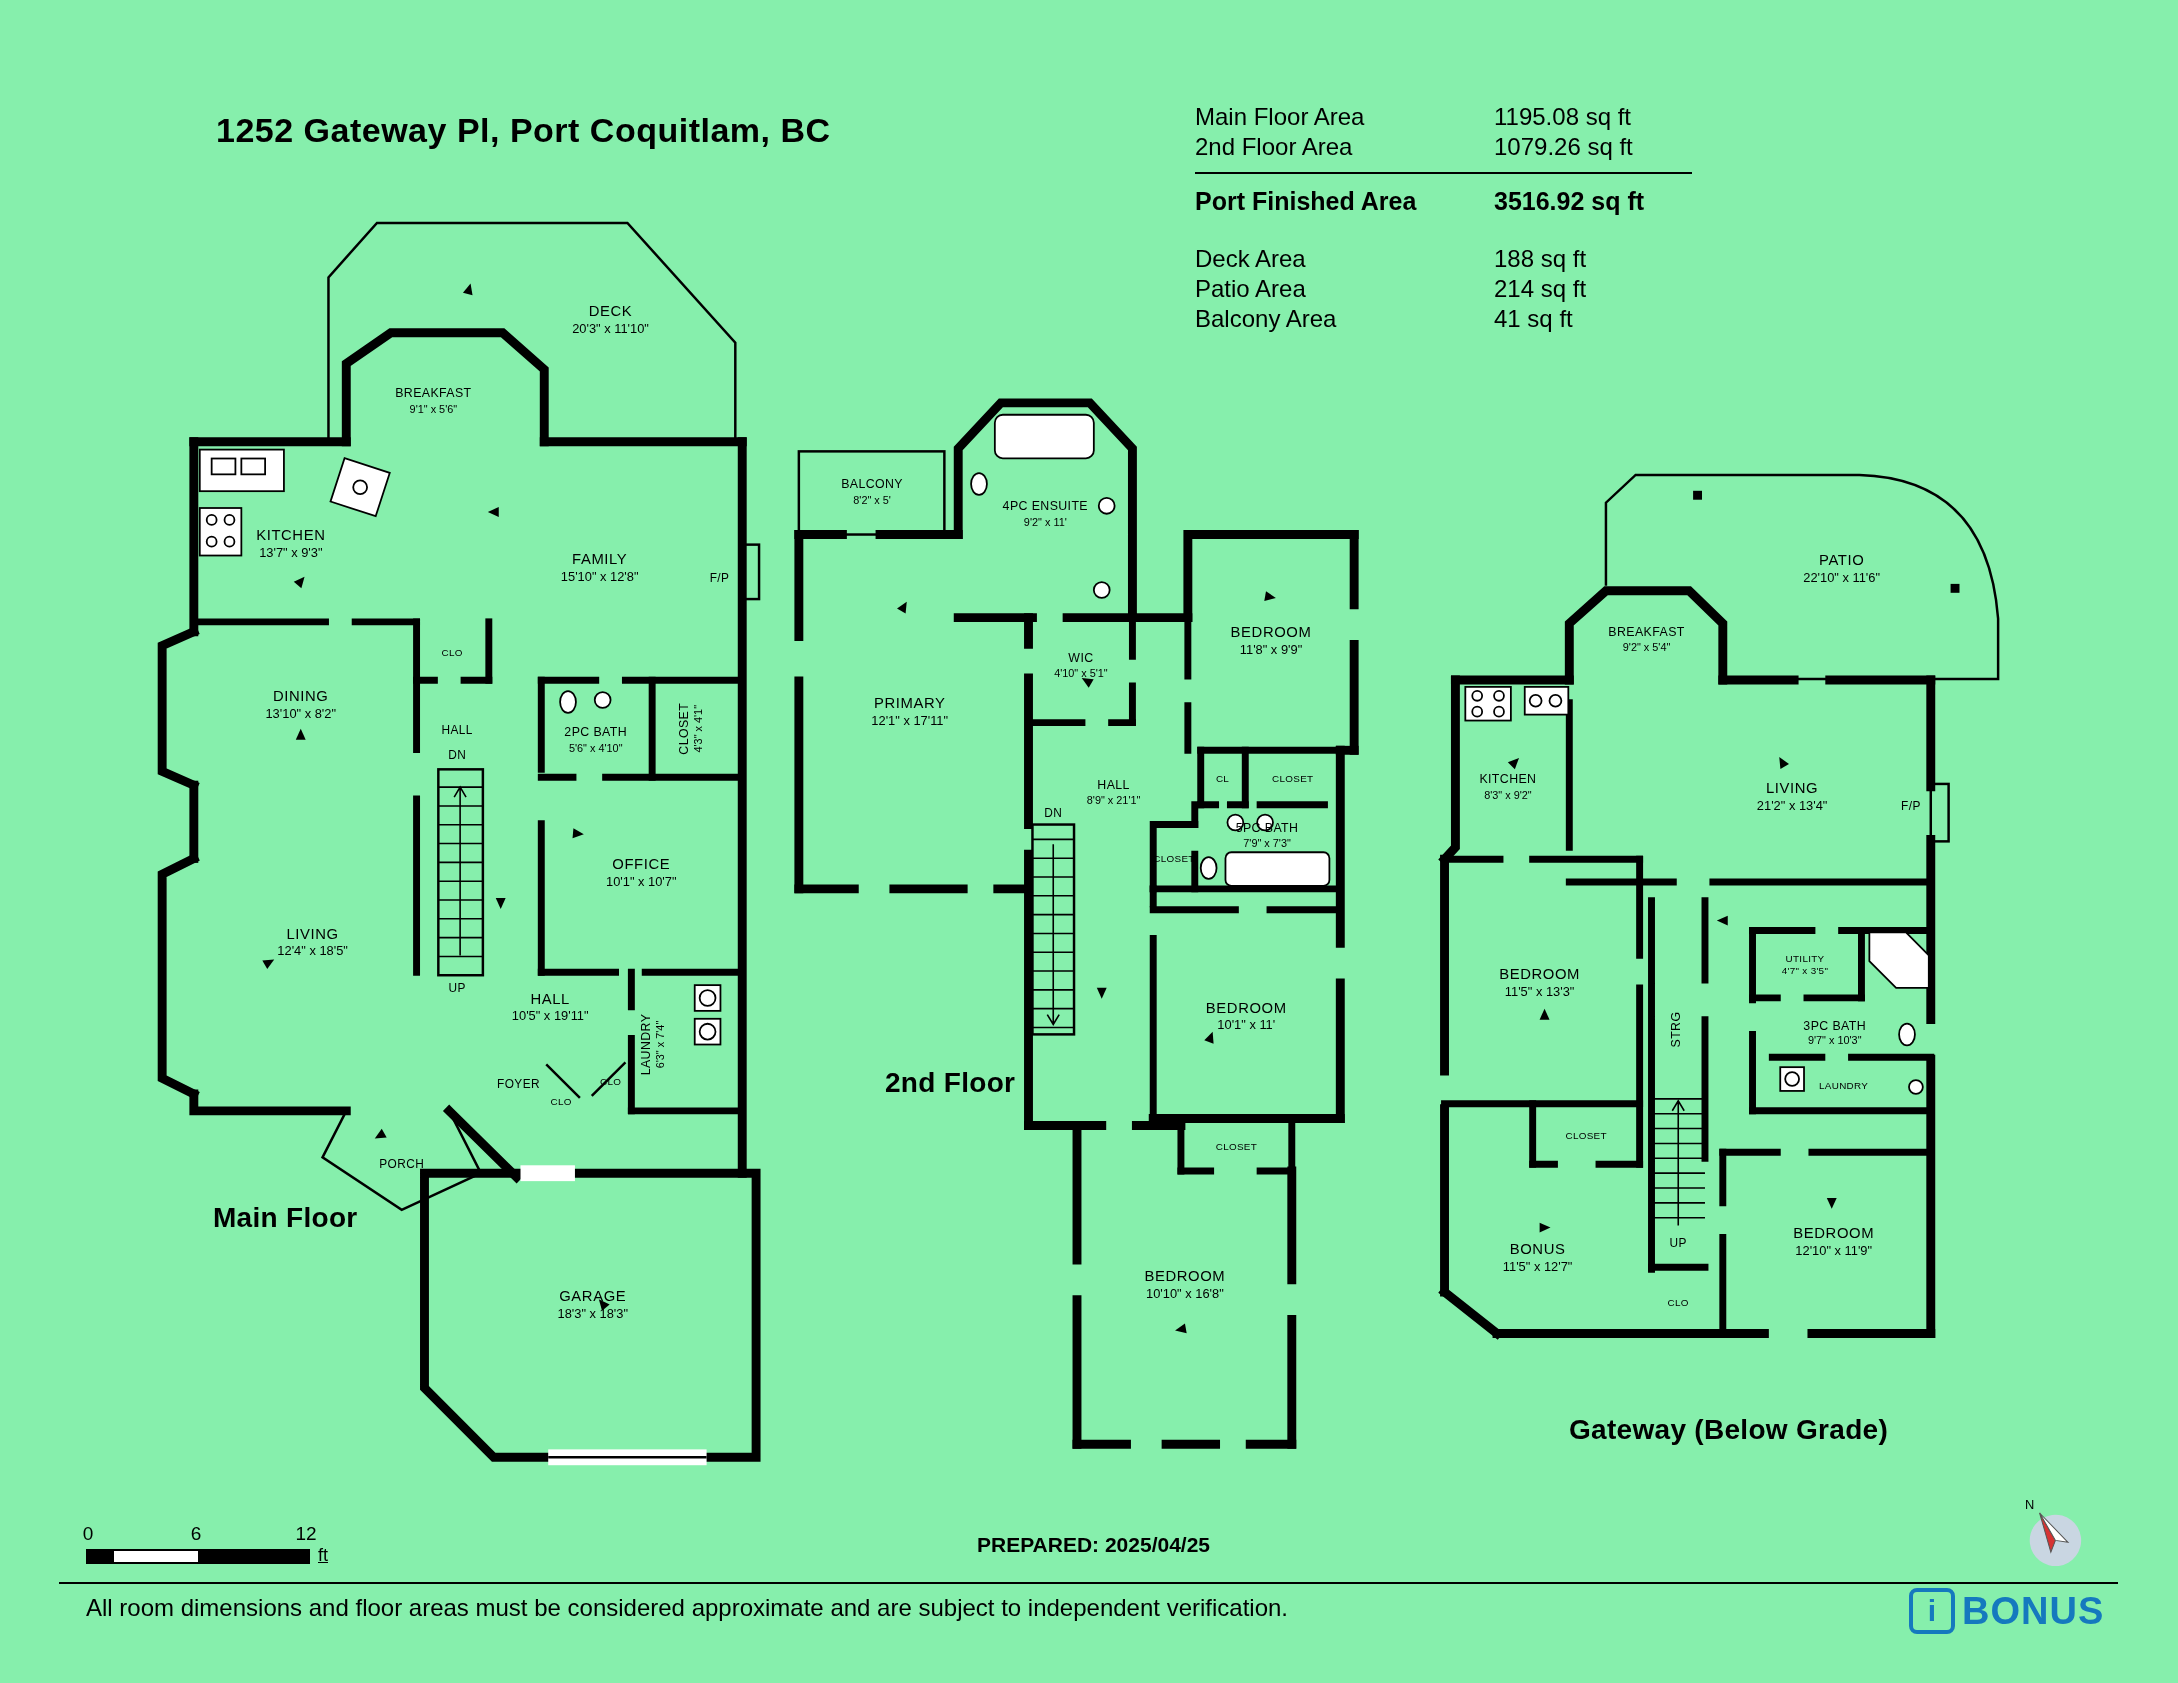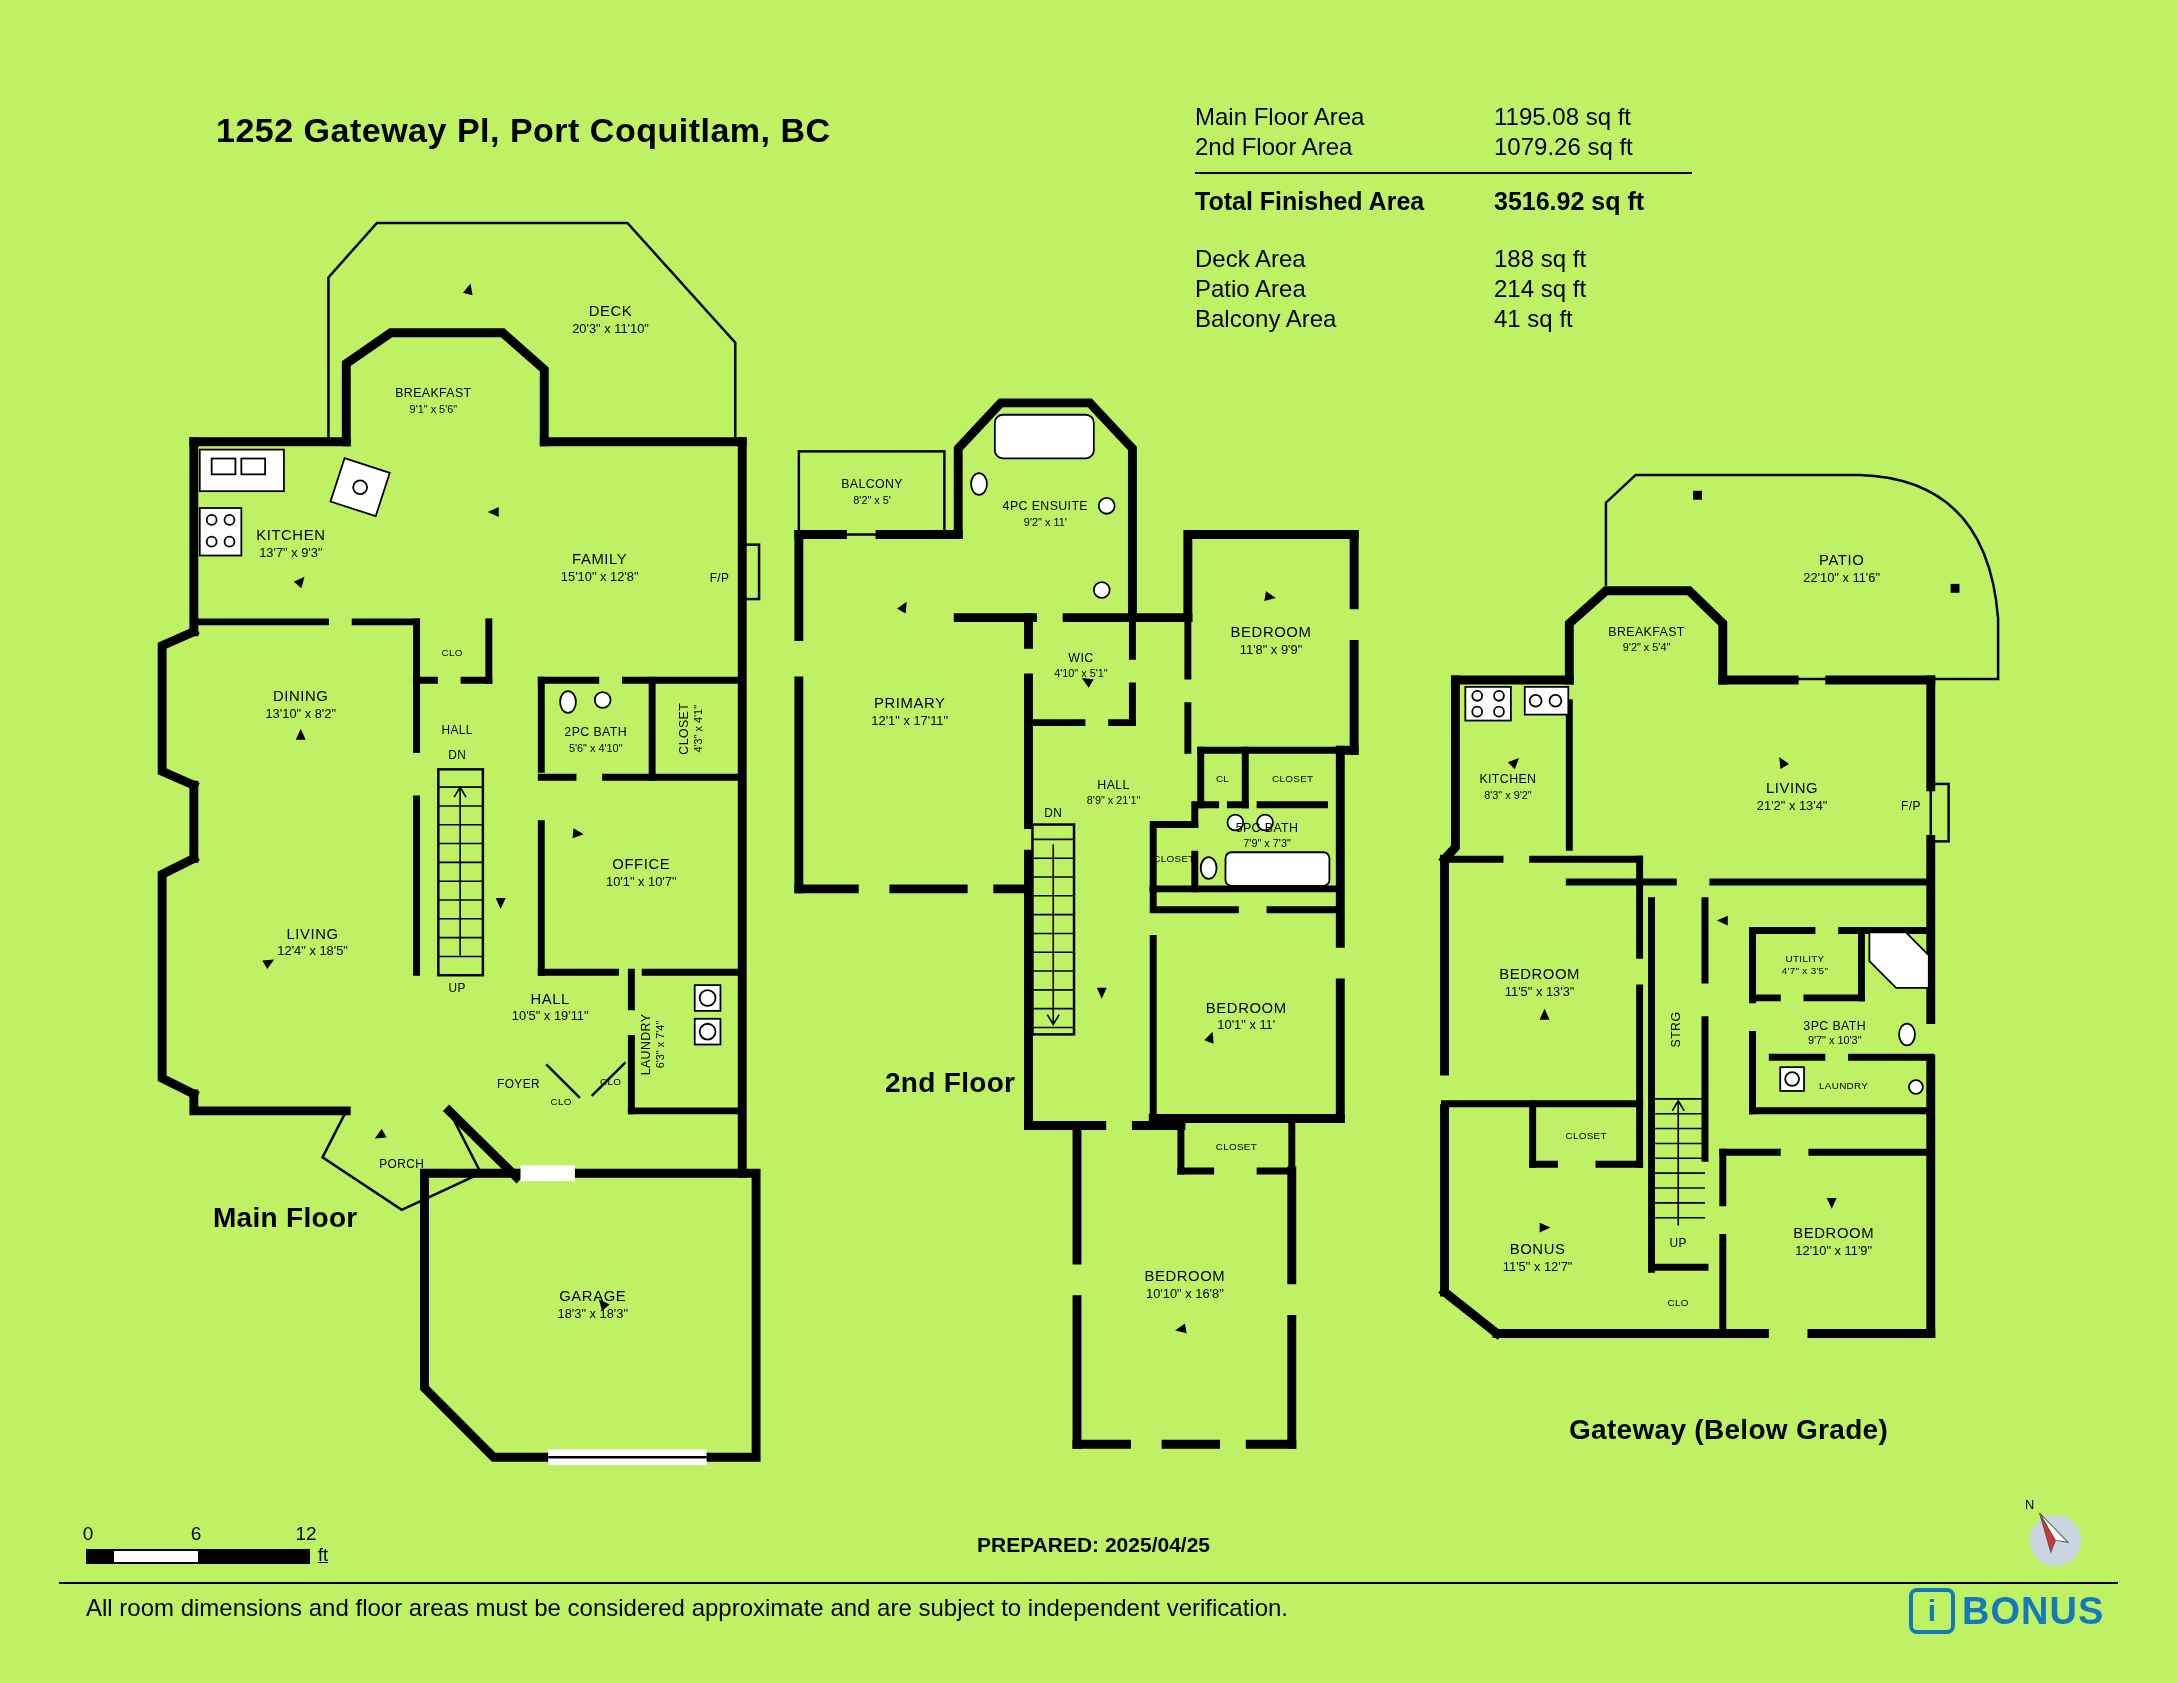--- a/index.html
+++ b/index.html
@@ -1,17 +1,17 @@
 <!DOCTYPE html>
 <html><head>
 <meta charset="utf-8">
 <style>
   html,body{margin:0;padding:0;background:#fff;}
   body{width:2178px;height:1683px;position:relative;font-family:"Liberation Sans",sans-serif;color:#000;}
-  .page{position:absolute;inset:0;background:#bef264;overflow:hidden;}
+  .page{position:absolute;inset:0;background:#86efac;overflow:hidden;}
   .title{position:absolute;left:216px;top:111px;font-size:34px;font-weight:bold;letter-spacing:0.5px;}
   .area-summary{position:absolute;left:1195px;top:102px;width:535px;font-size:24px;}
   .as-row{display:flex;line-height:30px;}
   .as-lbl{width:299px;}
   .as-line{border-top:2px solid #000;width:497px;margin:10px 0 12px 0;}
   .as-total{font-weight:bold;font-size:25px;margin-bottom:28px;}
   .floorplan{position:absolute;}
   svg text{fill:#000;font-family:"Liberation Sans",sans-serif;text-anchor:middle;}
   .rlabel{font-size:15px;letter-spacing:.6px;}
   .rdims{font-size:13px;}
@@ -51,21 +51,21 @@
     <div class="as-row">
         <span class="as-lbl">Main Floor Area</span>
         <span class="as-val">1195.08 sq ft</span>
       </div>
     <div class="as-row">
         <span class="as-lbl">2nd Floor Area</span>
         <span class="as-val">1079.26 sq ft</span>
       </div>
     <div class="as-line"></div>
     <div class="as-row as-total">
-        <span class="as-lbl">Total Finished Area</span>
+        <span class="as-lbl">Port Finished Area</span>
         <span class="as-val">3516.92 sq ft</span>
       </div>
     <div class="as-row">
         <span class="as-lbl">Deck Area</span>
         <span class="as-val">188 sq ft</span>
       </div>
     <div class="as-row">
         <span class="as-lbl">Patio Area</span>
         <span class="as-val">214 sq ft</span>
       </div>

